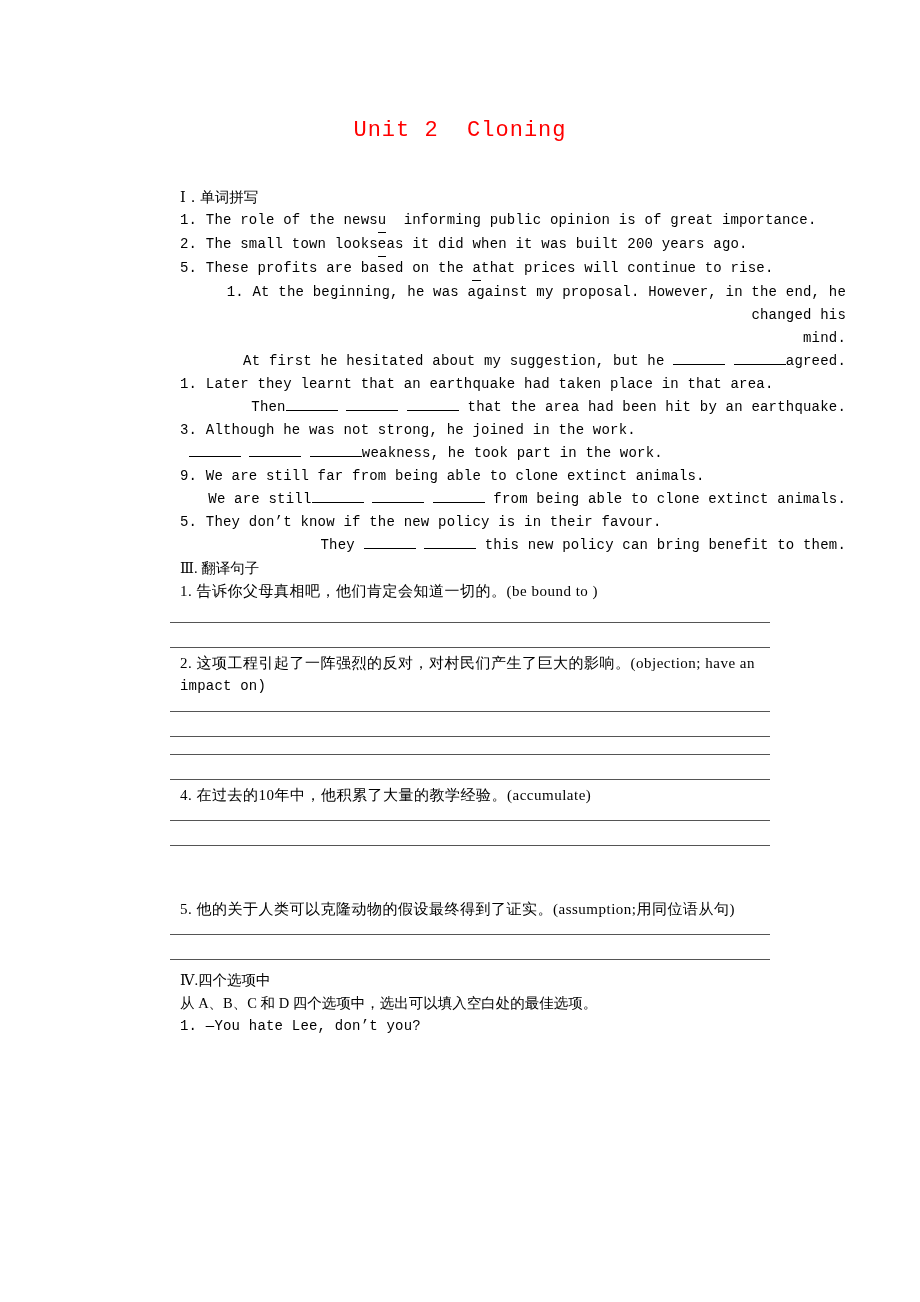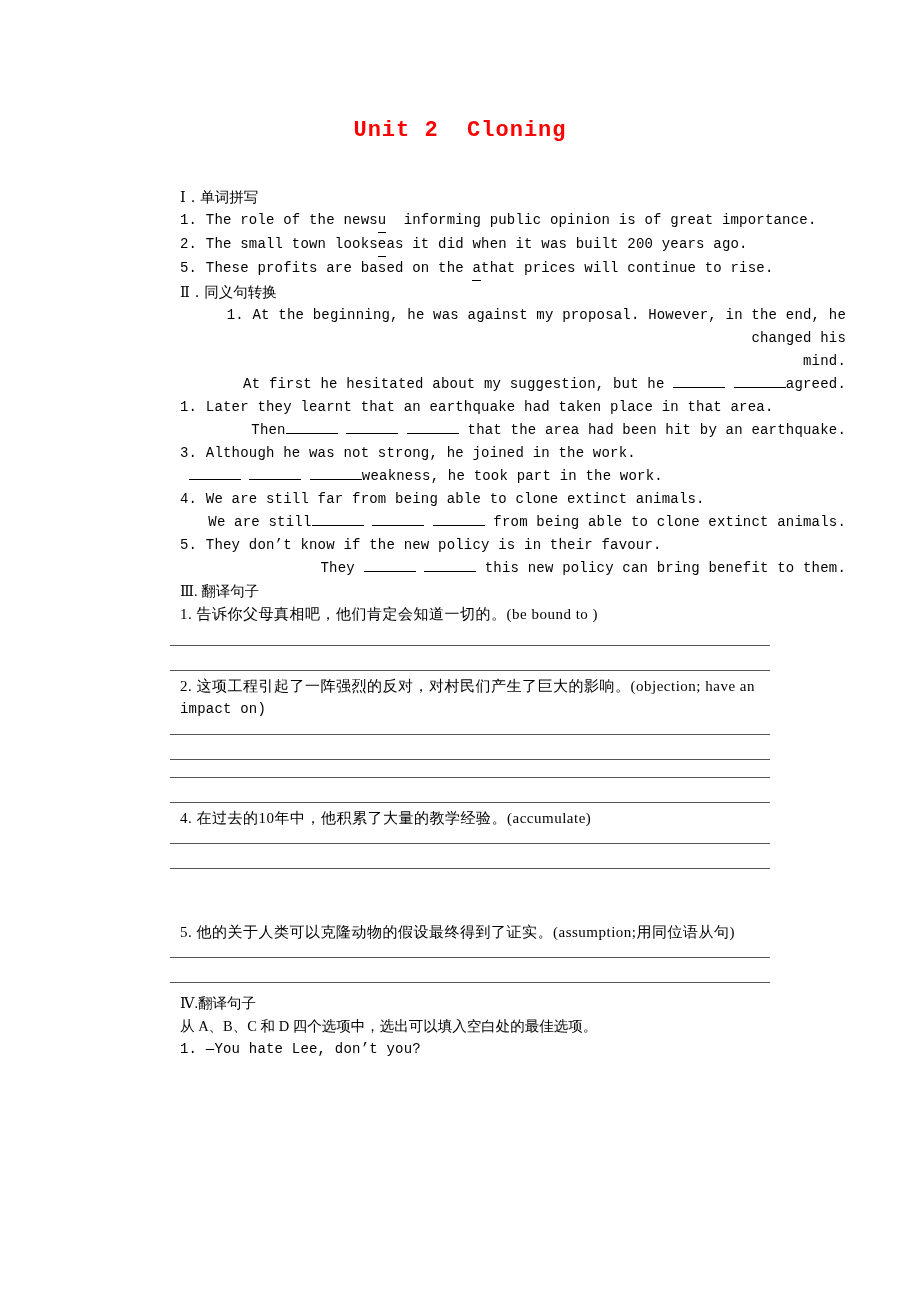--- a/index.html
+++ b/index.html
@@ -23,21 +23,21 @@
 
   
   .doc-title {
     position: absolute;
     top: 118px;
     left: 0;
     width: 920px;
     text-align: center;
     color: #ff0000;
     font-family: "Liberation Mono", "DejaVu Sans Mono", monospace;
-    font-weight: bold;
+    font-weight: normal;
     font-size: 22px;
     letter-spacing: 1px;
     white-space: pre;
   }
 
   
   .body-block {
     position: absolute;
     top: 186px;
     left: 122px;
@@ -112,33 +112,32 @@
     <div class="sec-head">Ⅰ．单词拼写</div>
 
     <div class="line"><span>1. The role of the news</span><span class="hintblank">u</span><span>  informing public opinion is of great importance.</span></div>
 
     <div class="line"><span>2. The small town looks</span><span class="hintblank">e</span><span>as it did when it was built 200 years ago.</span></div>
 
 
 
     <div class="line"><span>5. These profits are based on the </span><span class="hintblank">a</span><span>that prices will continue to rise.</span></div>
 
-    <div class="sec-head">Ⅱ．同义句转换</div>
 
     <div class="line noindent">1. At the beginning, he was against my proposal. However, in the end, he changed his</div>
     <div class="line noindent">mind.</div>
     <div class="line noindent"><span>At first he hesitated about my suggestion, but he </span><span class="blank b-lg"></span><span> </span><span class="blank b-lg"></span><span>agreed.</span></div>
 
     <div class="line">1. Later they learnt that an earthquake had taken place in that area.</div>
     <div class="line noindent"><span>Then</span><span class="blank b-lg"></span>&nbsp;<span class="blank b-lg"></span>&nbsp;<span class="blank b-lg"></span><span> that the area had been hit by an earthquake.</span></div>
 
     <div class="line">3. Although he was not strong, he joined in the work.</div>
     <div class="line">&nbsp;<span class="blank b-lg"></span>&nbsp;<span class="blank b-lg"></span>&nbsp;<span class="blank b-lg"></span><span>weakness, he took part in the work.</span></div>
 
-    <div class="line">4. We are still far from being able to clone extinct animals.</div>
+    <div class="line">9. We are still far from being able to clone extinct animals.</div>
     <div class="line noindent"><span>We are still</span><span class="blank b-lg"></span>&nbsp;<span class="blank b-lg"></span>&nbsp;<span class="blank b-lg"></span><span> from being able to clone extinct animals.</span></div>
 
     <div class="line">5. They don’t know if the new policy is in their favour.</div>
     <div class="line noindent"><span>They </span><span class="blank b-lg"></span>&nbsp;<span class="blank b-lg"></span><span> this new policy can bring benefit to them.</span></div>
 
     <div class="sec-head">Ⅲ. 翻译句子</div>
 
     <div class="line cjk">1. 告诉你父母真相吧，他们肯定会知道一切的。(be bound to )</div>
     <div class="rule-gap-a"></div>
     <div class="answer-rule"></div>
@@ -167,19 +166,19 @@
     <div class="answer-rule"></div>
     <div class="spacer-lg"></div>
 
     <div class="line cjk">5. 他的关于人类可以克隆动物的假设最终得到了证实。(assumption;用同位语从句)</div>
     <div class="rule-gap-c"></div>
     <div class="answer-rule"></div>
     <div class="rule-gap-b"></div>
     <div class="answer-rule"></div>
     <div class="spacer-sm"></div>
 
-    <div class="sec-head">Ⅳ.翻译句子</div>
+    <div class="sec-head">Ⅳ.四个选项中</div>
     <div class="sec-head">从 A、B、C 和 D 四个选项中，选出可以填入空白处的最佳选项。</div>
 
     <div class="line">1. —You hate Lee, don’t you?</div>
 
   </div>
 </div>
 
 </body></html>

